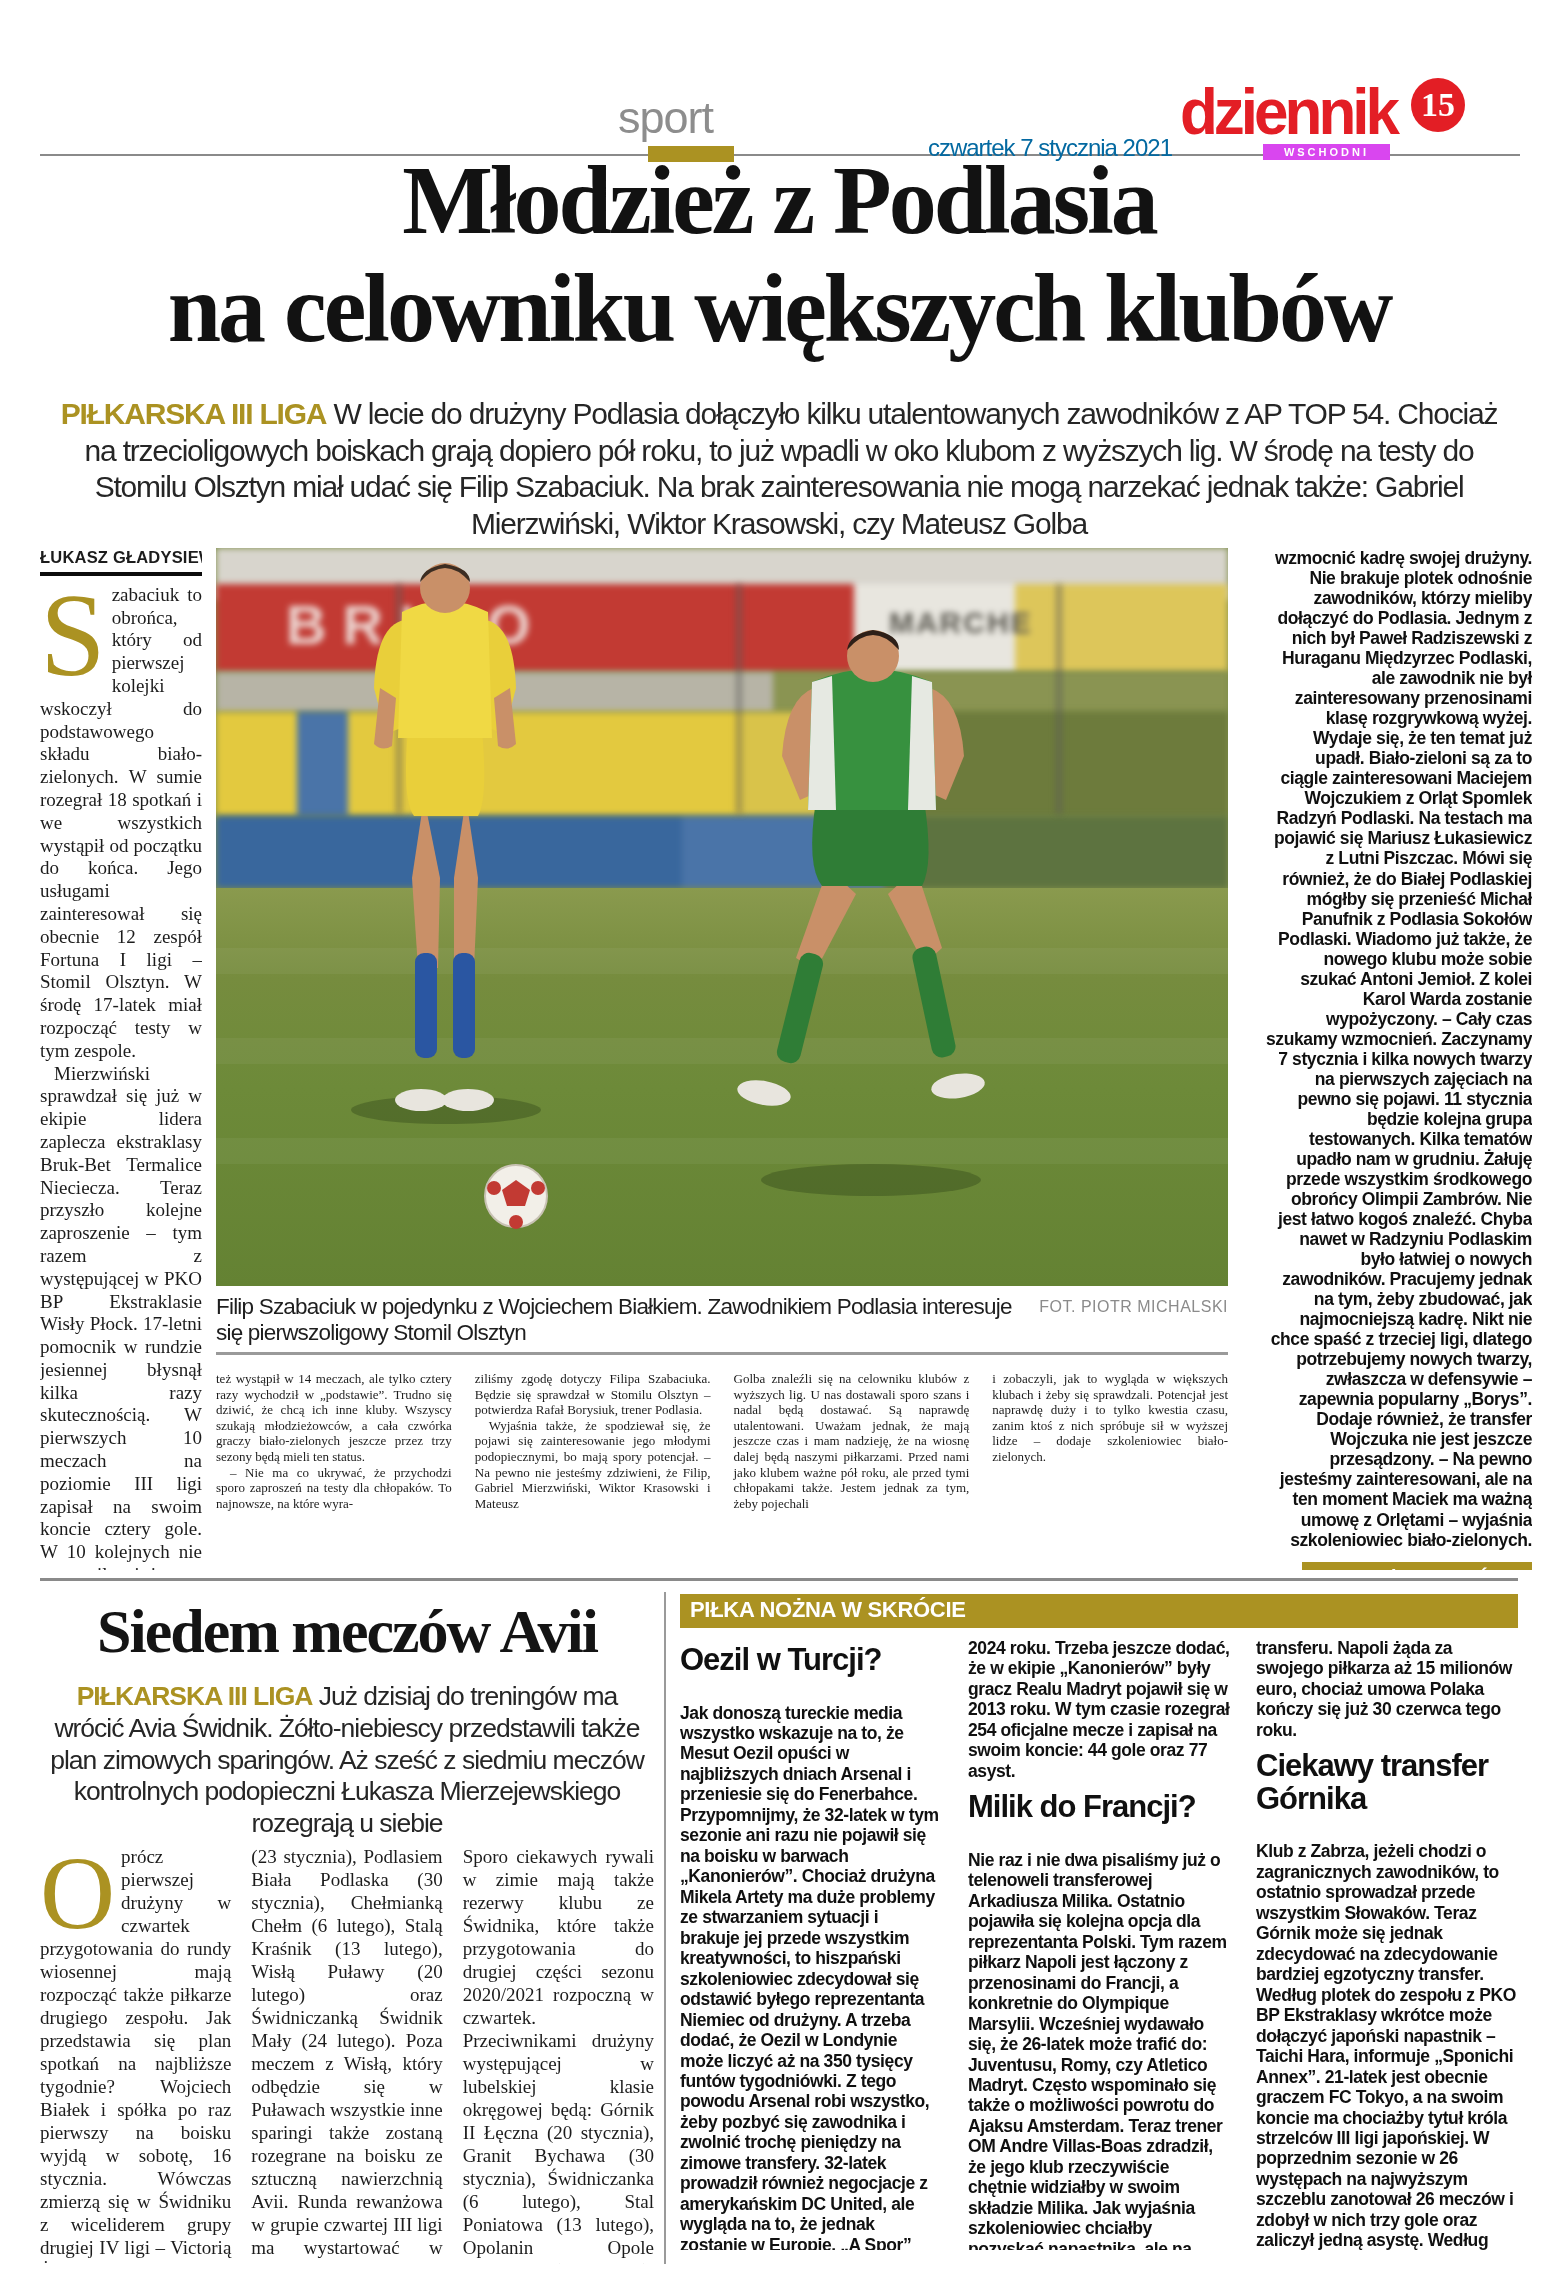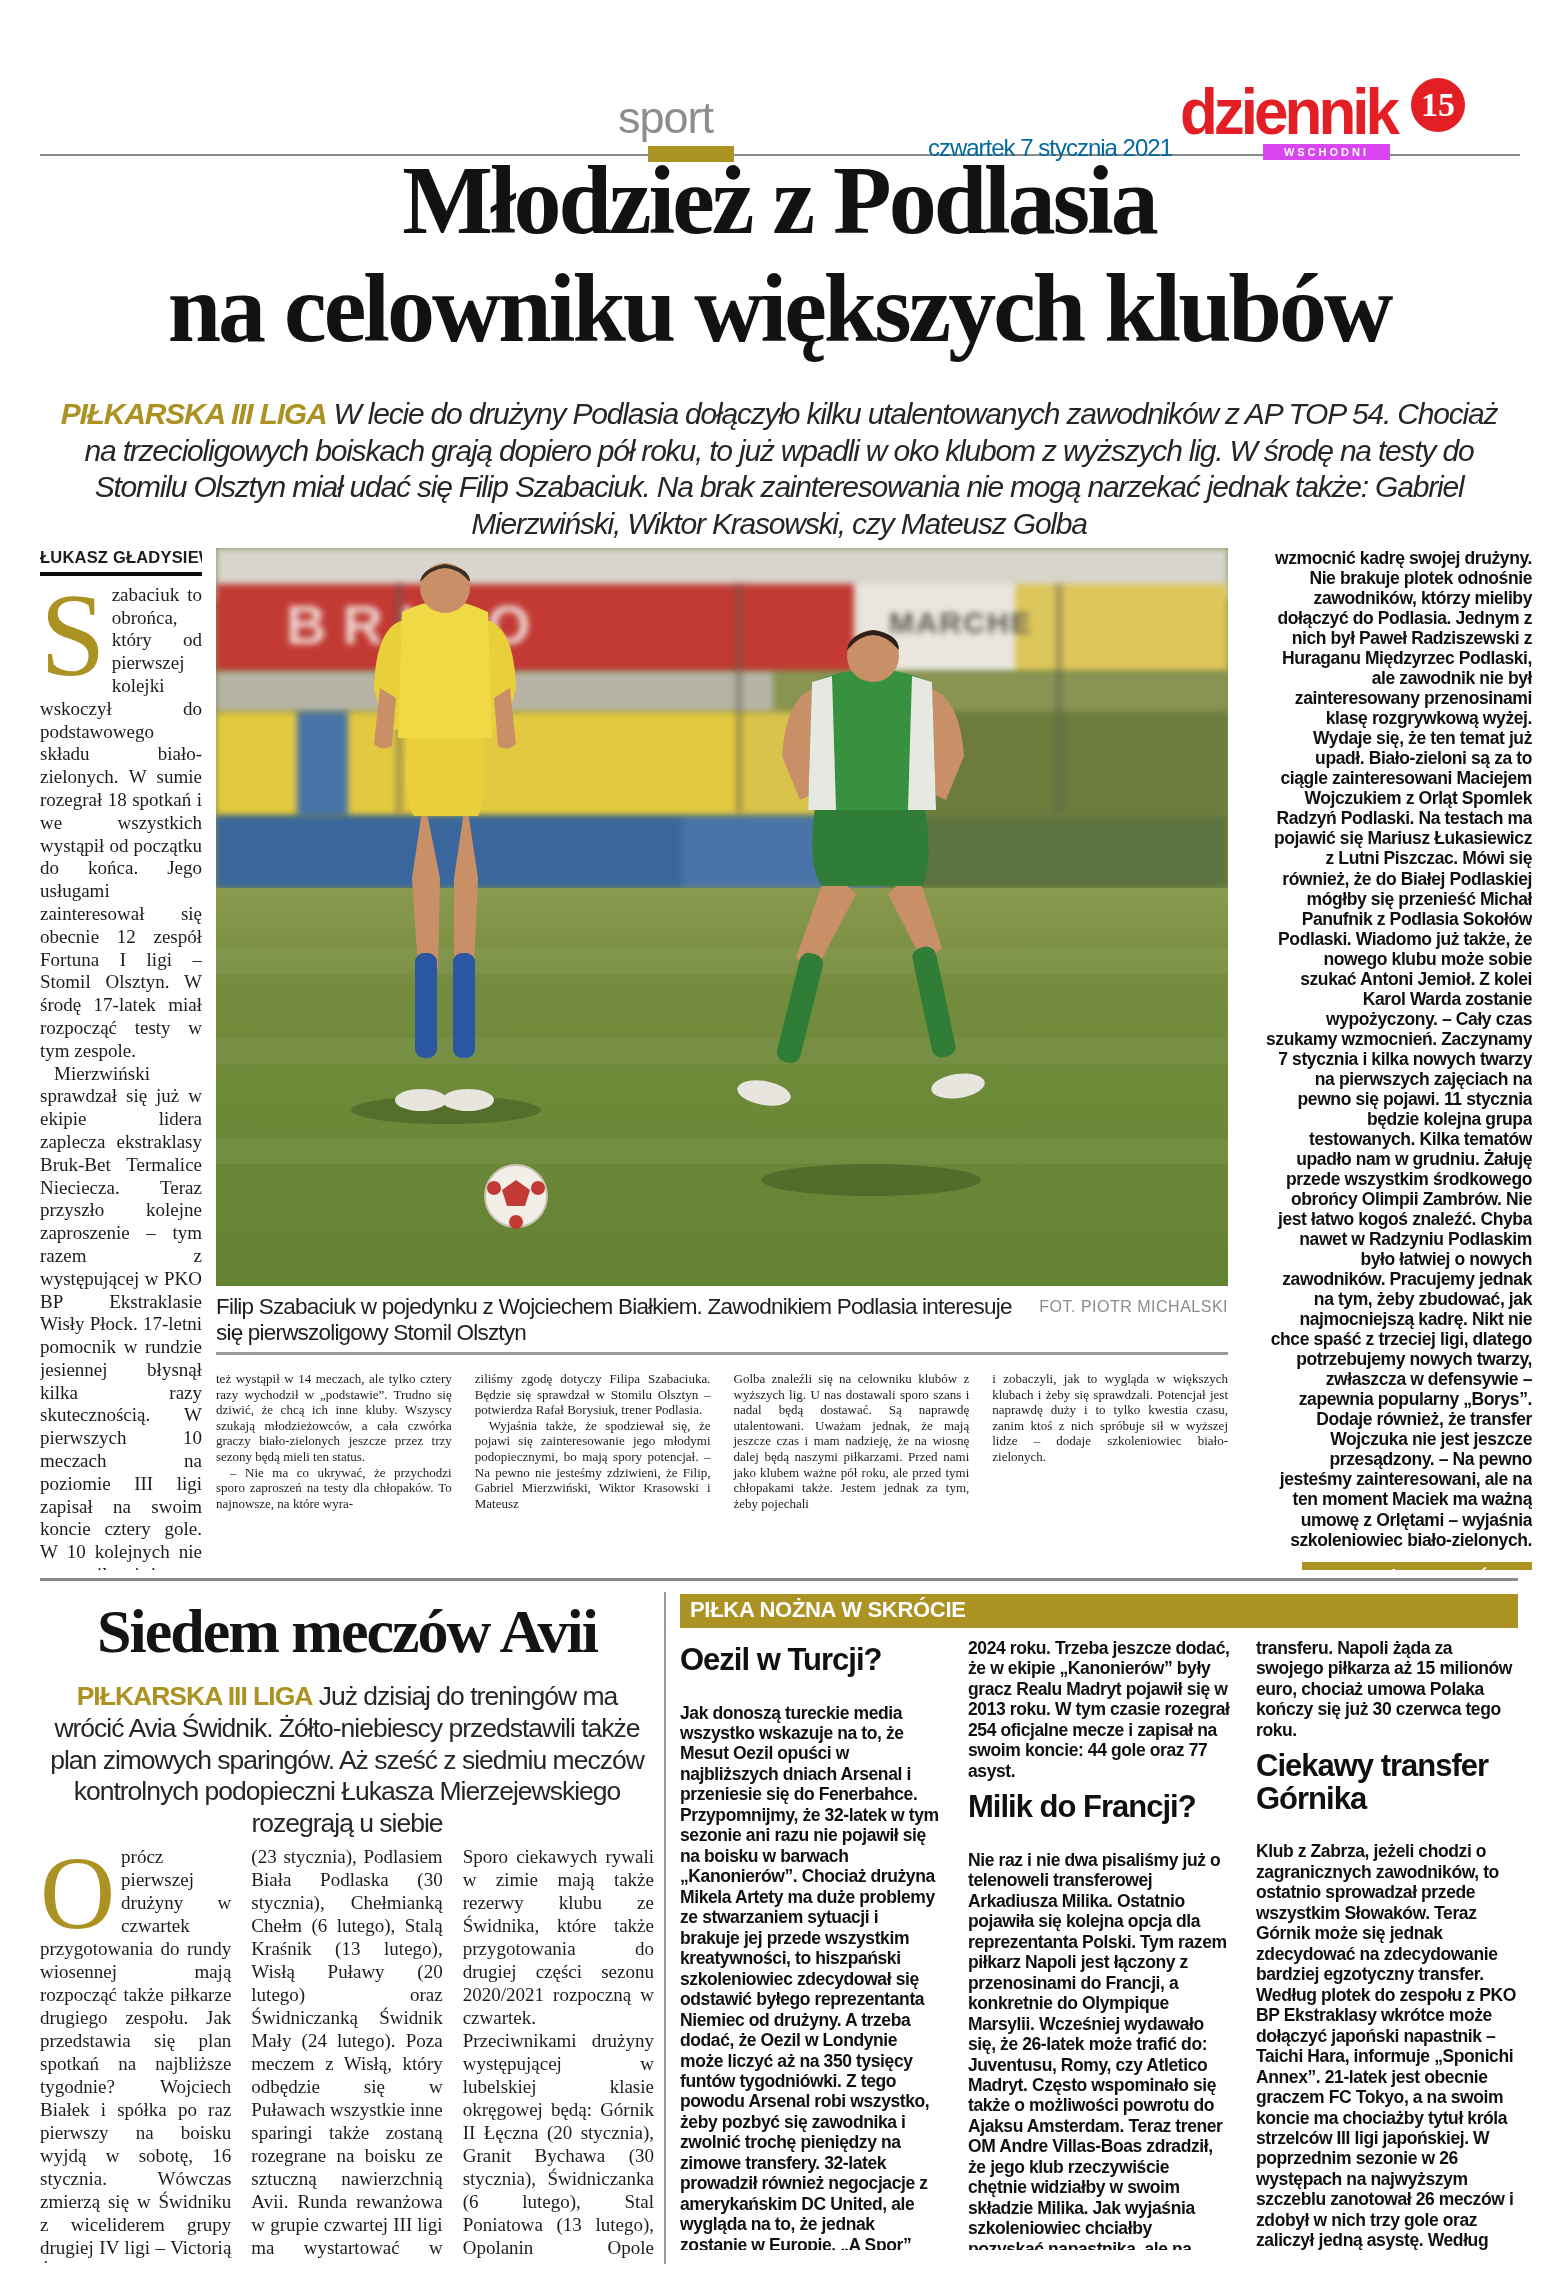--- a/index.html
+++ b/index.html
@@ -24,21 +24,21 @@
   .pagenum{position:absolute;right:55px;top:-10px;width:54px;height:54px;border-radius:50%;
         background:#e31e25;color:#fff;font-family:"Liberation Serif",serif;font-weight:700;
         font-size:34px;display:flex;align-items:center;justify-content:center;}
 
   
   .headline{position:absolute;left:40px;right:40px;top:148px;text-align:center;
         font-weight:700;font-size:96px;line-height:1.1;letter-spacing:-3px;color:#121212;
         transform:scaleY(1.02);}
   .lead{position:absolute;left:52px;right:52px;top:396px;text-align:center;
         font-family:"Liberation Sans",sans-serif;font-size:30px;line-height:1.22;
-        color:#262626;letter-spacing:-1.2px;font-style:italic;}
+        color:#262626;letter-spacing:-1.2px;}
   .kicker{color:#ab9222;font-weight:700;}
 
   
   .main-grid{position:absolute;left:40px;top:548px;width:1478px;height:1022px;display:flex;}
   .col-left{width:162px;flex:none;overflow:hidden;}
   .author{font-family:"Liberation Sans",sans-serif;font-weight:700;font-size:16.5px;
         letter-spacing:.2px;text-align:center;border-bottom:4px solid #0c0c0c;
         padding-bottom:4px;margin-bottom:8px;white-space:nowrap;}
   .serif-body{font-size:19px;line-height:1.2;text-align:justify;}
   .serif-body p{margin:0;}

